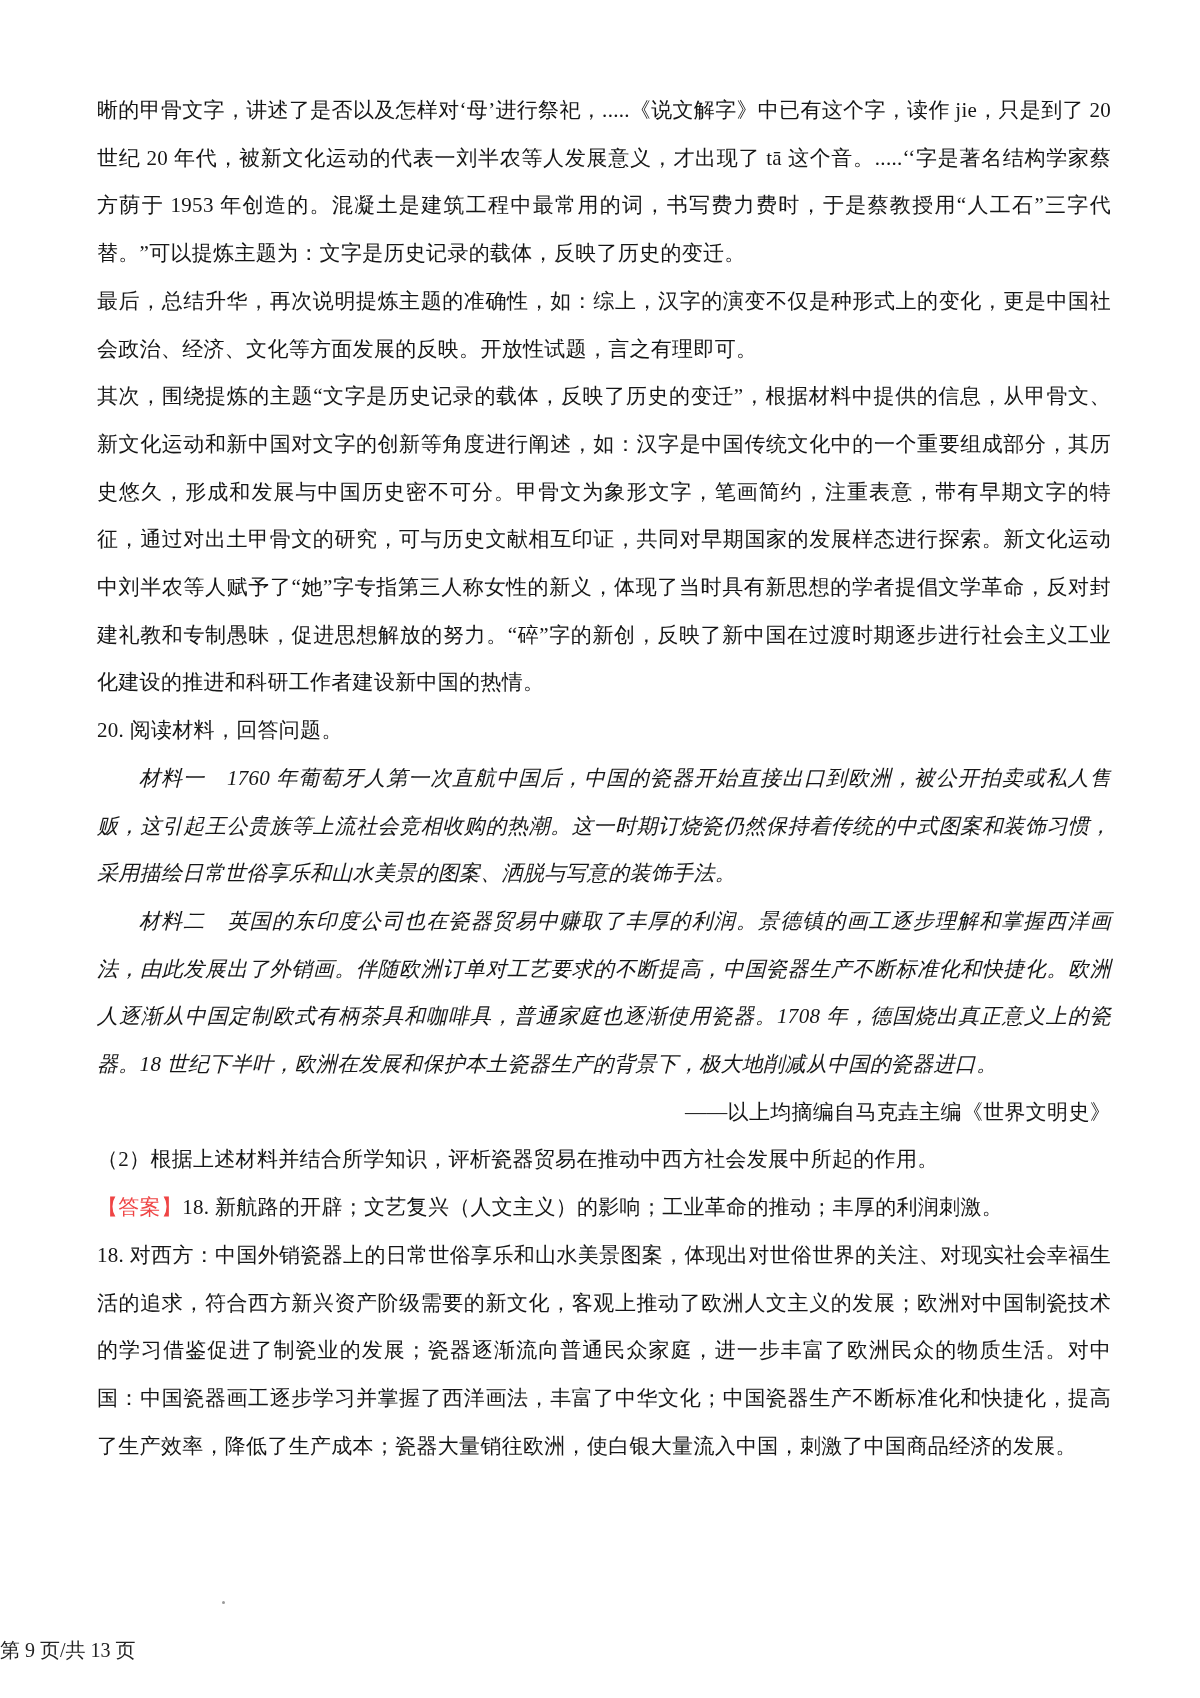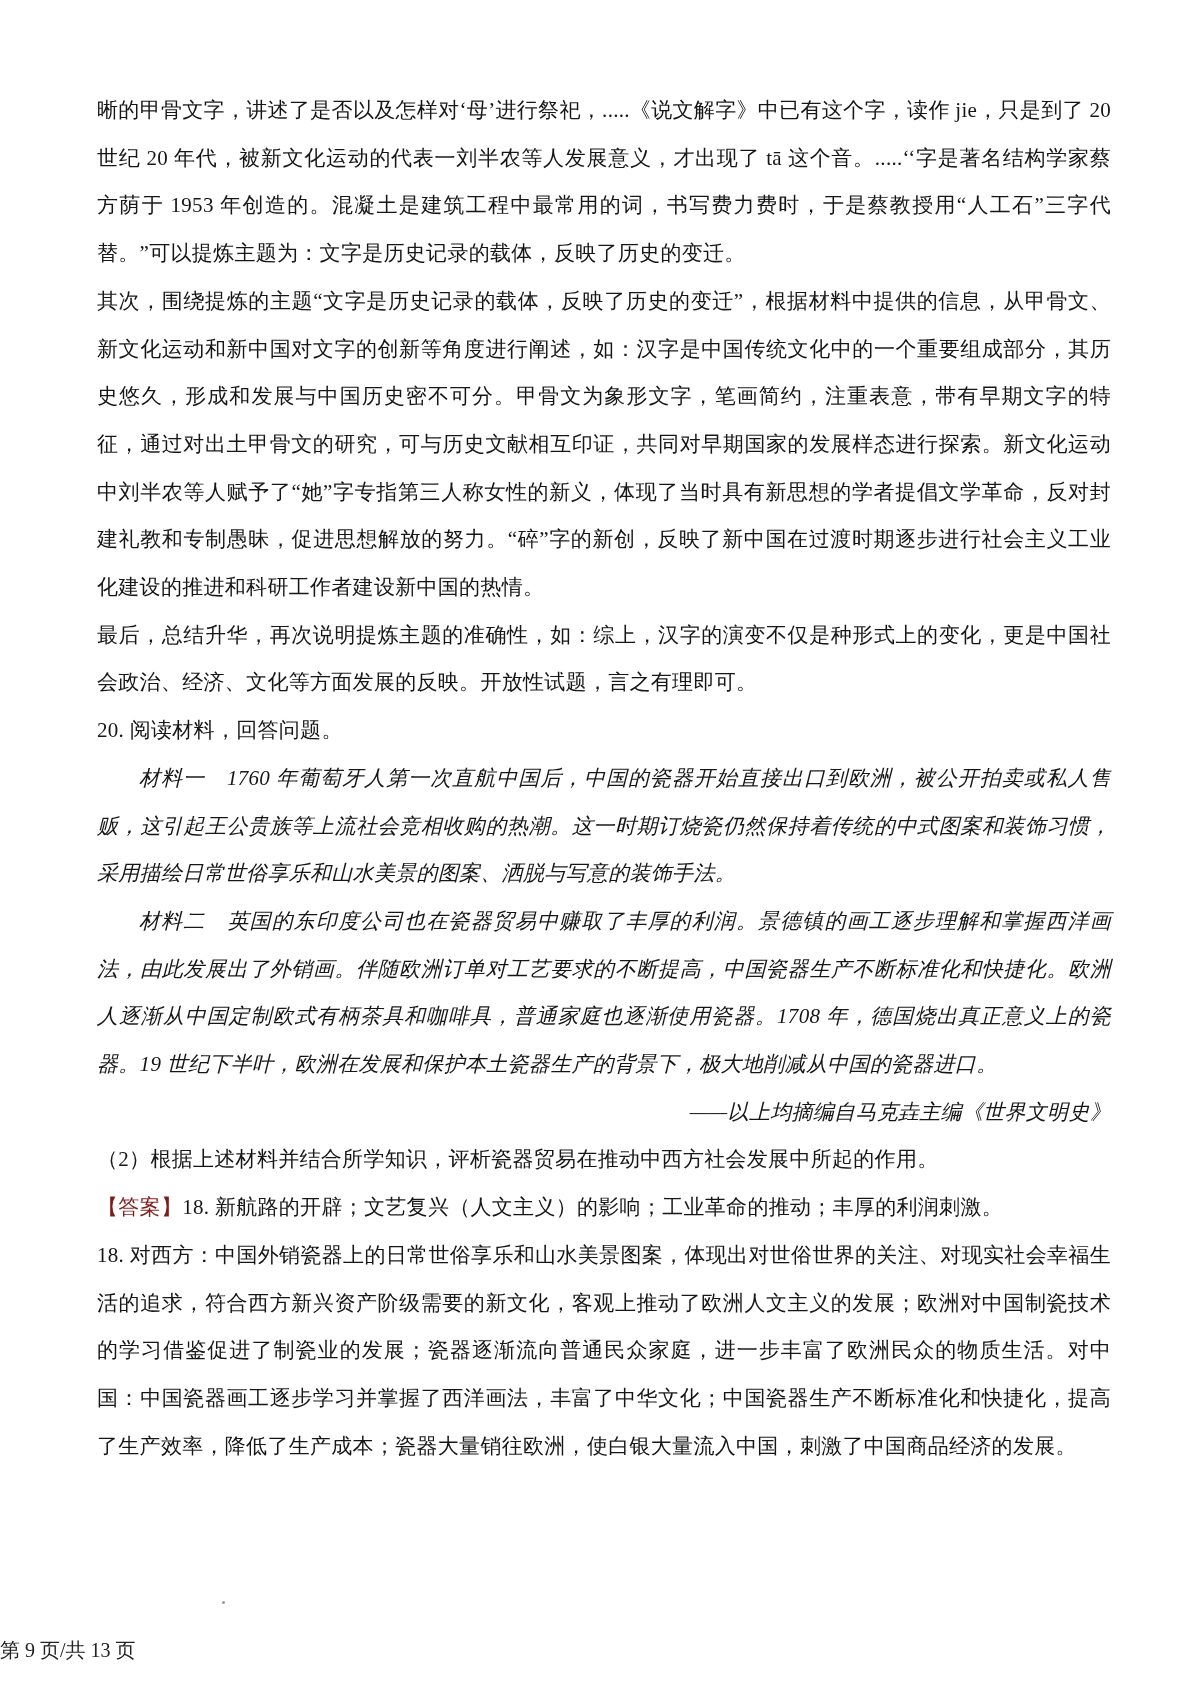--- a/index.html
+++ b/index.html
@@ -30,24 +30,23 @@
     text-align: justify;
     text-justify: inter-ideograph;
     letter-spacing: 0.3px;
   }
   p.material {
     font-style: italic;
     text-indent: 2em;
   }
   p.attribution {
     text-align: right;
-    font-style: italic;
   }
   .answer-label {
-    color: #7f1d1d;
+    color: #ef4444;
   }
   .footer {
     position: absolute;
     left: 0;
     width: 1200px;
     top: 1635px;
     text-align: left;
     font-size: 20px;
     line-height: 30px;
     color: #222222;
@@ -61,25 +60,25 @@
     border-radius: 50%;
     background: #9a9a9a;
   }
 </style>
 </head>
 <body>
 
 <div class="page">
   <div class="content">
     <p>晰的甲骨文字，讲述了是否以及怎样对‘母’进行祭祀，.....《说文解字》中已有这个字，读作 jie，只是到了 20 世纪 20 年代，被新文化运动的代表一刘半农等人发展意义，才出现了 tā 这个音。.....‘‘字是著名结构学家蔡方荫于 1953 年创造的。混凝土是建筑工程中最常用的词，书写费力费时，于是蔡教授用“人工石”三字代替。”可以提炼主题为：文字是历史记录的载体，反映了历史的变迁。</p>
+    <p>最后，总结升华，再次说明提炼主题的准确性，如：综上，汉字的演变不仅是种形式上的变化，更是中国社会政治、经济、文化等方面发展的反映。开放性试题，言之有理即可。</p>
     <p>其次，围绕提炼的主题“文字是历史记录的载体，反映了历史的变迁”，根据材料中提供的信息，从甲骨文、新文化运动和新中国对文字的创新等角度进行阐述，如：汉字是中国传统文化中的一个重要组成部分，其历史悠久，形成和发展与中国历史密不可分。甲骨文为象形文字，笔画简约，注重表意，带有早期文字的特征，通过对出土甲骨文的研究，可与历史文献相互印证，共同对早期国家的发展样态进行探索。新文化运动中刘半农等人赋予了“她”字专指第三人称女性的新义，体现了当时具有新思想的学者提倡文学革命，反对封建礼教和专制愚昧，促进思想解放的努力。“碎”字的新创，反映了新中国在过渡时期逐步进行社会主义工业化建设的推进和科研工作者建设新中国的热情。</p>
-    <p>最后，总结升华，再次说明提炼主题的准确性，如：综上，汉字的演变不仅是种形式上的变化，更是中国社会政治、经济、文化等方面发展的反映。开放性试题，言之有理即可。</p>
     <p>20. 阅读材料，回答问题。</p>
     <p class="material">材料一　1760 年葡萄牙人第一次直航中国后，中国的瓷器开始直接出口到欧洲，被公开拍卖或私人售贩，这引起王公贵族等上流社会竞相收购的热潮。这一时期订烧瓷仍然保持着传统的中式图案和装饰习惯，采用描绘日常世俗享乐和山水美景的图案、洒脱与写意的装饰手法。</p>
-    <p class="material">材料二　英国的东印度公司也在瓷器贸易中赚取了丰厚的利润。景德镇的画工逐步理解和掌握西洋画法，由此发展出了外销画。伴随欧洲订单对工艺要求的不断提高，中国瓷器生产不断标准化和快捷化。欧洲人逐渐从中国定制欧式有柄茶具和咖啡具，普通家庭也逐渐使用瓷器。1708 年，德国烧出真正意义上的瓷器。19 世纪下半叶，欧洲在发展和保护本土瓷器生产的背景下，极大地削减从中国的瓷器进口。</p>
+    <p class="material">材料二　英国的东印度公司也在瓷器贸易中赚取了丰厚的利润。景德镇的画工逐步理解和掌握西洋画法，由此发展出了外销画。伴随欧洲订单对工艺要求的不断提高，中国瓷器生产不断标准化和快捷化。欧洲人逐渐从中国定制欧式有柄茶具和咖啡具，普通家庭也逐渐使用瓷器。1708 年，德国烧出真正意义上的瓷器。18 世纪下半叶，欧洲在发展和保护本土瓷器生产的背景下，极大地削减从中国的瓷器进口。</p>
     <p class="attribution">——以上均摘编自马克垚主编《世界文明史》</p>
     <p>（2）根据上述材料并结合所学知识，评析瓷器贸易在推动中西方社会发展中所起的作用。</p>
     <p><span class="answer-label">【答案】</span><span>18. 新航路的开辟；文艺复兴（人文主义）的影响；工业革命的推动；丰厚的利润刺激。</span></p>
     <p>18. 对西方：中国外销瓷器上的日常世俗享乐和山水美景图案，体现出对世俗世界的关注、对现实社会幸福生活的追求，符合西方新兴资产阶级需要的新文化，客观上推动了欧洲人文主义的发展；欧洲对中国制瓷技术的学习借鉴促进了制瓷业的发展；瓷器逐渐流向普通民众家庭，进一步丰富了欧洲民众的物质生活。对中国：中国瓷器画工逐步学习并掌握了西洋画法，丰富了中华文化；中国瓷器生产不断标准化和快捷化，提高了生产效率，降低了生产成本；瓷器大量销往欧洲，使白银大量流入中国，刺激了中国商品经济的发展。</p>
   </div>
 
   <div class="speck"></div>
 
   <div class="footer">第 9 页/共 13 页</div>
 </div>

